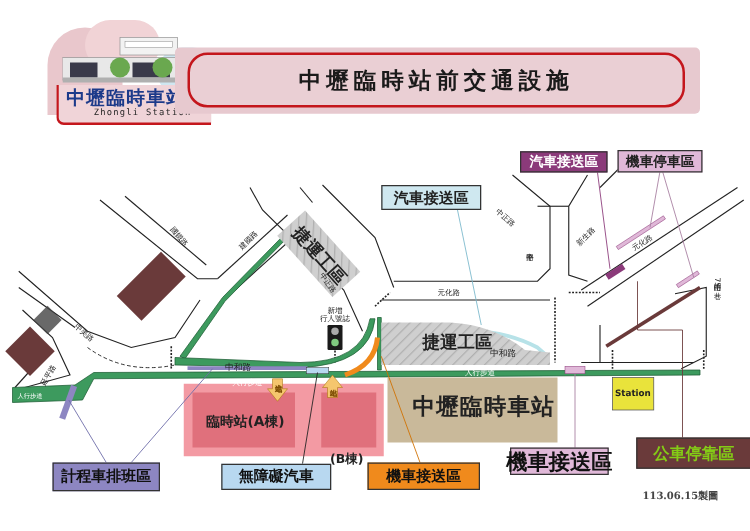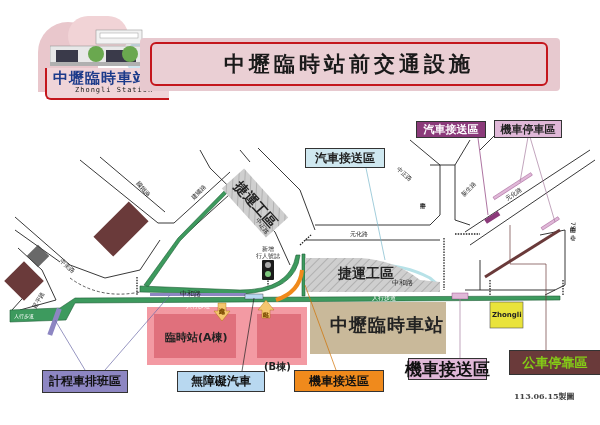--- a/index.html
+++ b/index.html
@@ -10,23 +10,23 @@
     .label-box {
       position: absolute; display: flex; align-items: center; justify-content: center;
       font-weight: bold; border: 1px solid #333; box-sizing: border-box; white-space: nowrap;
     }
     .title-banner {
       position: absolute; left: 140px; top: 38px; width: 420px; height: 53px;
       background: #e7c9cf; border-radius: 4px;
     }
     .title-inner {
       position: absolute; left: 10px; top: 4px; width: 398px; height: 44px;
-      border: 2px solid #c4161c; border-radius: 6px; box-sizing: border-box;
+      border: 2px solid #c4161c; border-radius: 16px; box-sizing: border-box;
       display: flex; align-items: center; justify-content: center;
-      font-size: 21px; font-weight: bold; letter-spacing: 4px; color: #1a1a1a;
+      font-size: 18px; font-weight: bold; letter-spacing: 4px; color: #1a1a1a;
       background: #eacfd4;
     }
     .logo-wrap { position: absolute; left: 38px; top: 10px; width: 130px; height: 88px; }
     .logo-cloud1 { position: absolute; left: 0; top: 12px; width: 60px; height: 70px; background: #e9c7cc; border-radius: 30px 30px 0 0; }
     .logo-cloud2 { position: absolute; left: 30px; top: 6px; width: 60px; height: 40px; background: #f1d3d6; border-radius: 30px; }
     .logo-cloud3 { position: absolute; left: 88px; top: 28px; width: 48px; height: 40px; background: #cfe6f0; border-radius: 24px; }
     .logo-building { position: absolute; left: 12px; top: 18px; width: 100px; height: 40px; }
     .logo-text-box {
       position: absolute; left: 7px; top: 58px; width: 122px; height: 30px;
       border-left: 2px solid #c4161c; border-bottom: 2px solid #c4161c; border-radius: 0 0 0 6px;
@@ -195,21 +195,21 @@
 <div class="tiny" style="left:256px;top:245px;width:24px;text-align:center;white-space:pre-line;line-height:7px;">新增
 行人號誌</div>
 
 <div class="abs" style="left:243px;top:178px;font-size:14px;font-weight:bold;transform:rotate(48deg);transform-origin:left top;color:#222;">捷運工區</div>
 <div class="abs" style="left:338px;top:265px;font-size:14px;font-weight:bold;color:#222;">捷運工區</div>
 <div class="abs" style="left:330px;top:313px;font-size:18px;font-weight:bold;color:#222;letter-spacing:1px;">中壢臨時車站</div>
 <div class="abs" style="left:165px;top:330px;font-size:11px;font-weight:bold;color:#222;">臨時站(A棟)</div>
 <div class="abs" style="left:264px;top:330px;font-size:10px;font-weight:bold;color:#222;margin-top:30px;">(B棟)</div>
 <div class="abs vert" style="left:217px;top:303px;font-size:6px;font-weight:bold;color:#7a4a00;">進站</div>
 <div class="abs vert" style="left:261px;top:306px;font-size:6px;font-weight:bold;color:#7a4a00;">出站</div>
-<div class="abs" style="left:492px;top:311px;font-size:7px;font-weight:bold;color:#222;">Zhongli</div>
+<div class="abs" style="left:492px;top:311px;font-size:7px;font-weight:bold;color:#222;">Station</div>
 
 <div class="label-box" style="left:305px;top:148px;width:80px;height:20px;font-size:12px;background:#cfe8f0;color:#222;">汽車接送區</div>
 <div class="label-box" style="left:416px;top:121px;width:70px;height:17px;font-size:11px;background:#8b3a7a;color:#fff;">汽車接送區</div>
 <div class="label-box" style="left:494px;top:120px;width:68px;height:18px;font-size:11px;background:#e0b8d8;color:#222;">機車停車區</div>
 <div class="label-box" style="left:42px;top:370px;width:86px;height:23px;font-size:12px;background:#8d86c2;color:#111;">計程車排班區</div>
 <div class="label-box" style="left:177px;top:371px;width:88px;height:21px;font-size:12px;background:#b8d8f0;color:#111;">無障礙汽車</div>
 <div class="label-box" style="left:294px;top:370px;width:90px;height:22px;font-size:12px;background:#f08a1c;color:#111;">機車接送區</div>
 <div class="label-box" style="left:408px;top:358px;width:79px;height:22px;font-size:17px;background:#e0b8d8;color:#111;">機車接送區</div>
 <div class="label-box" style="left:497px;top:350px;width:92px;height:25px;font-size:13px;background:#6a3a3a;color:#84cc16;margin-left:12px;">公車停靠區</div>
 

